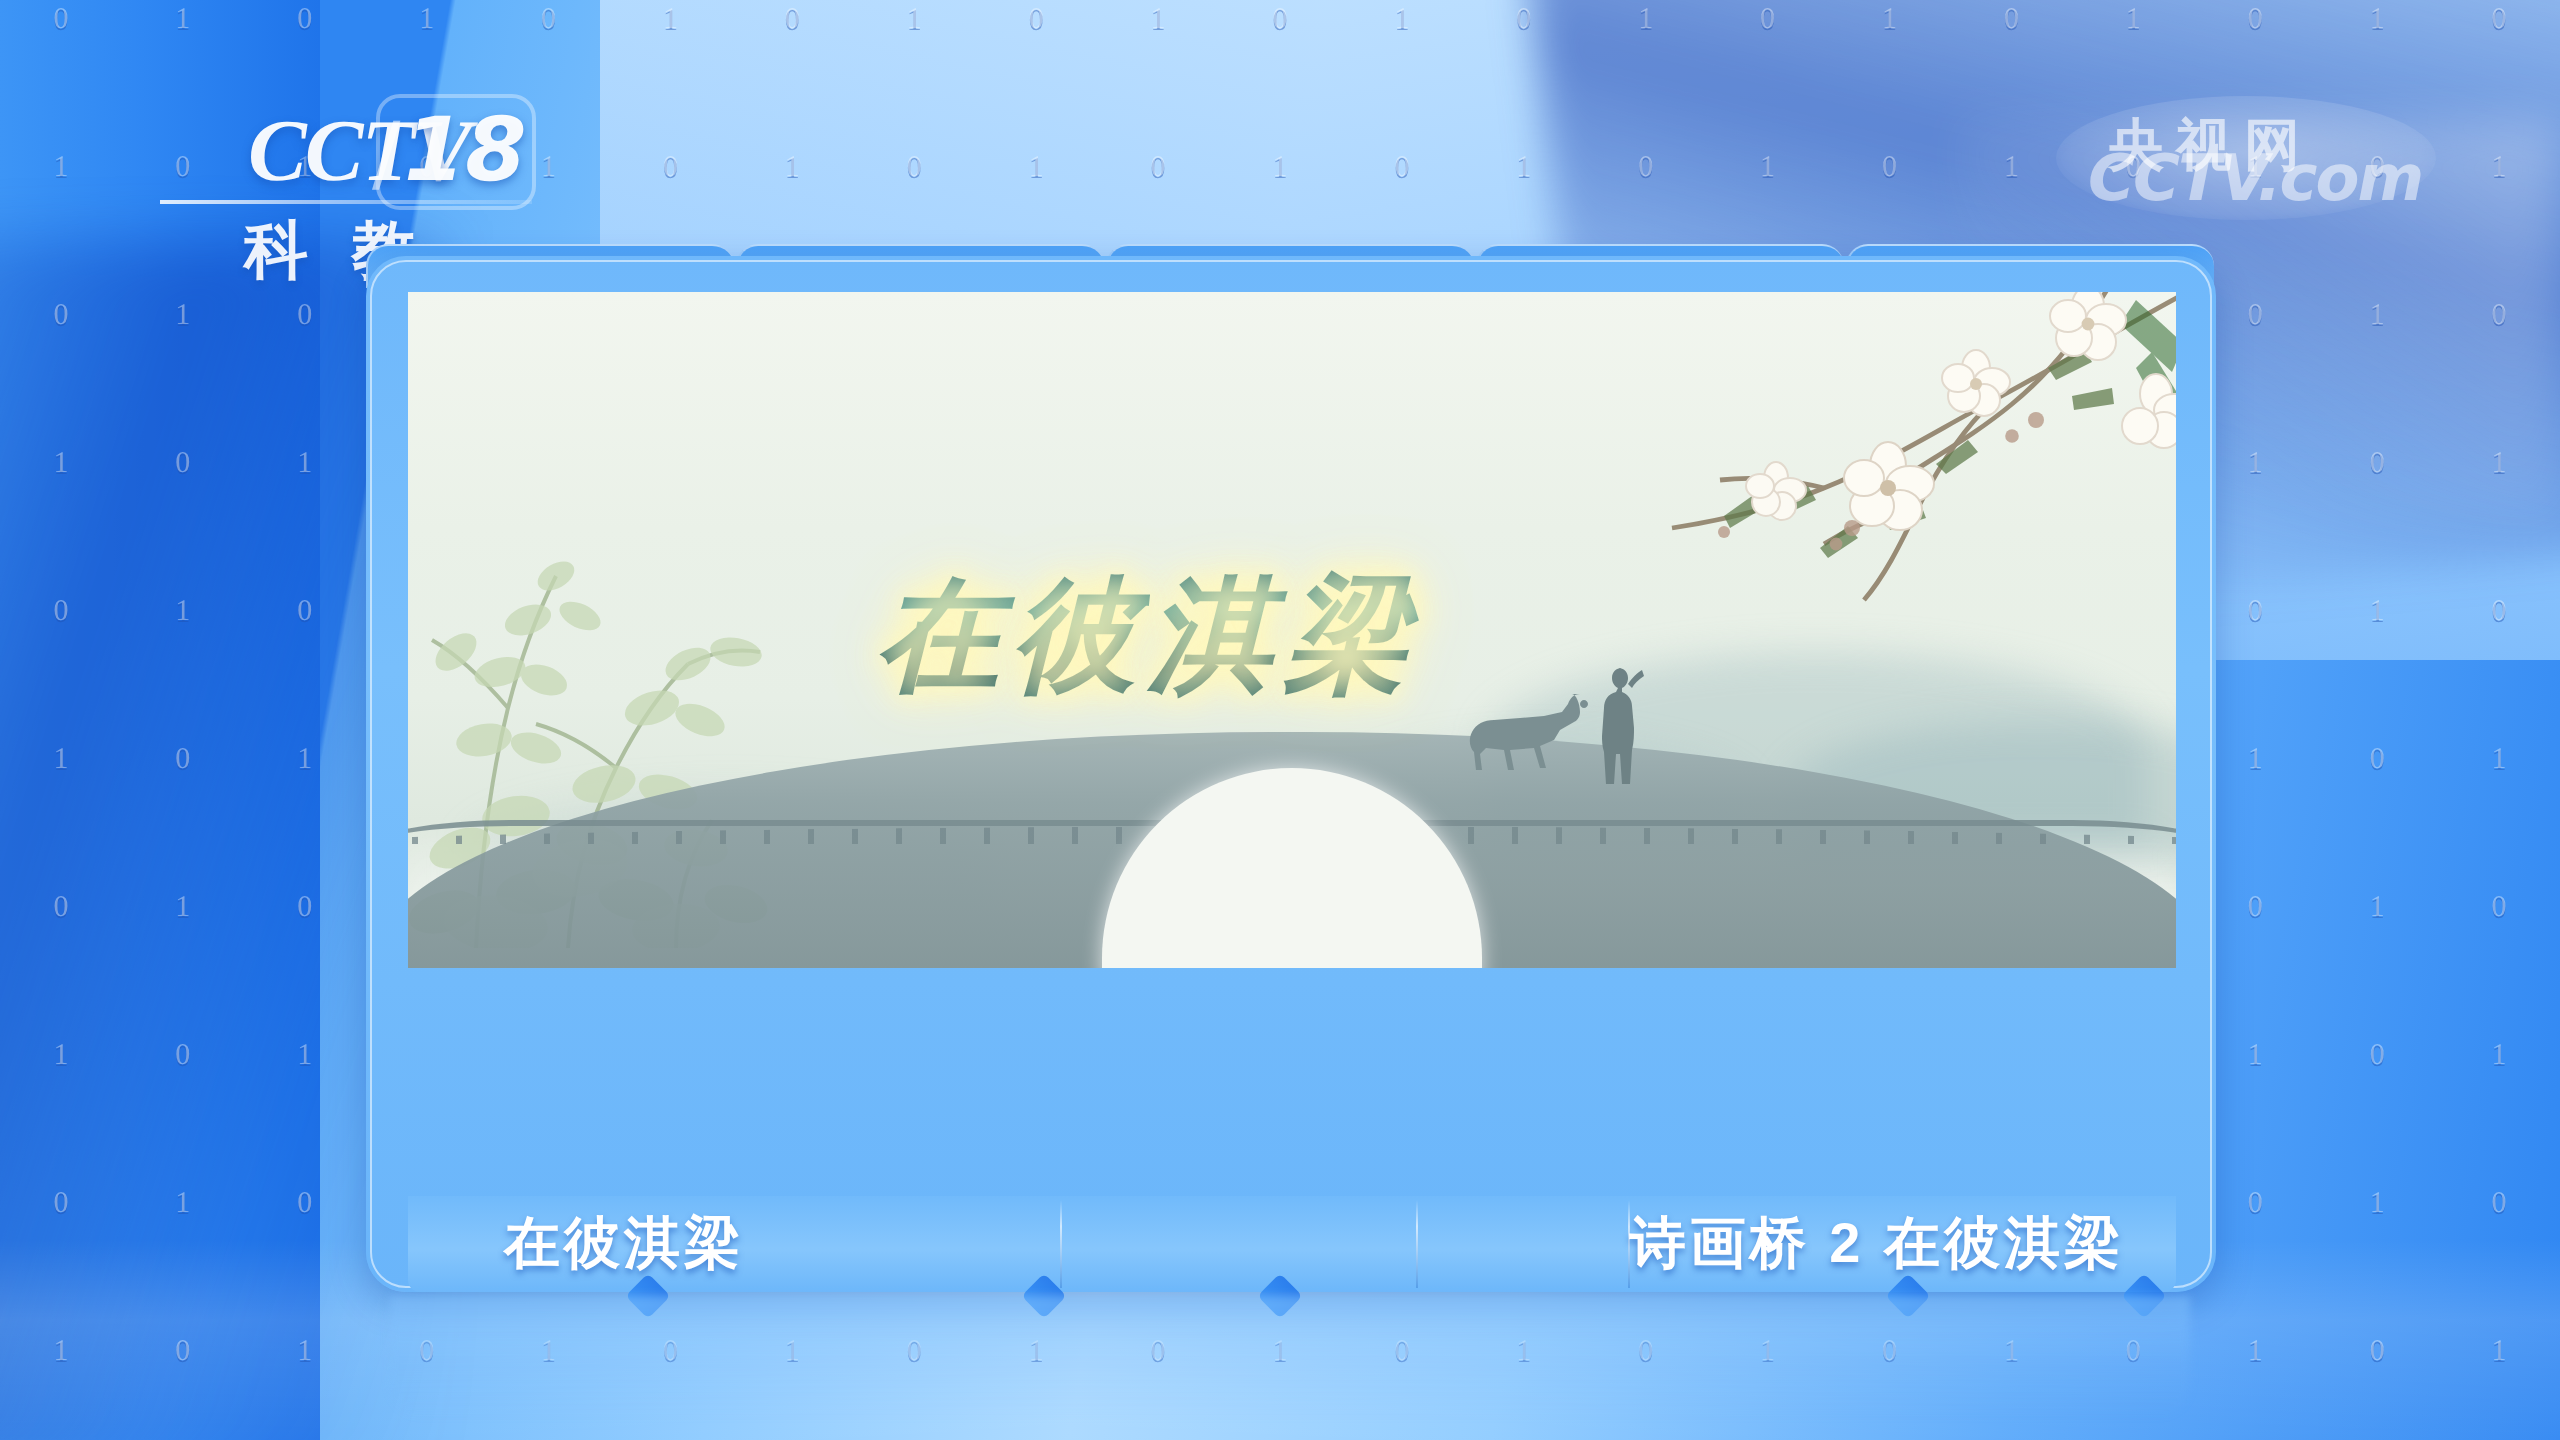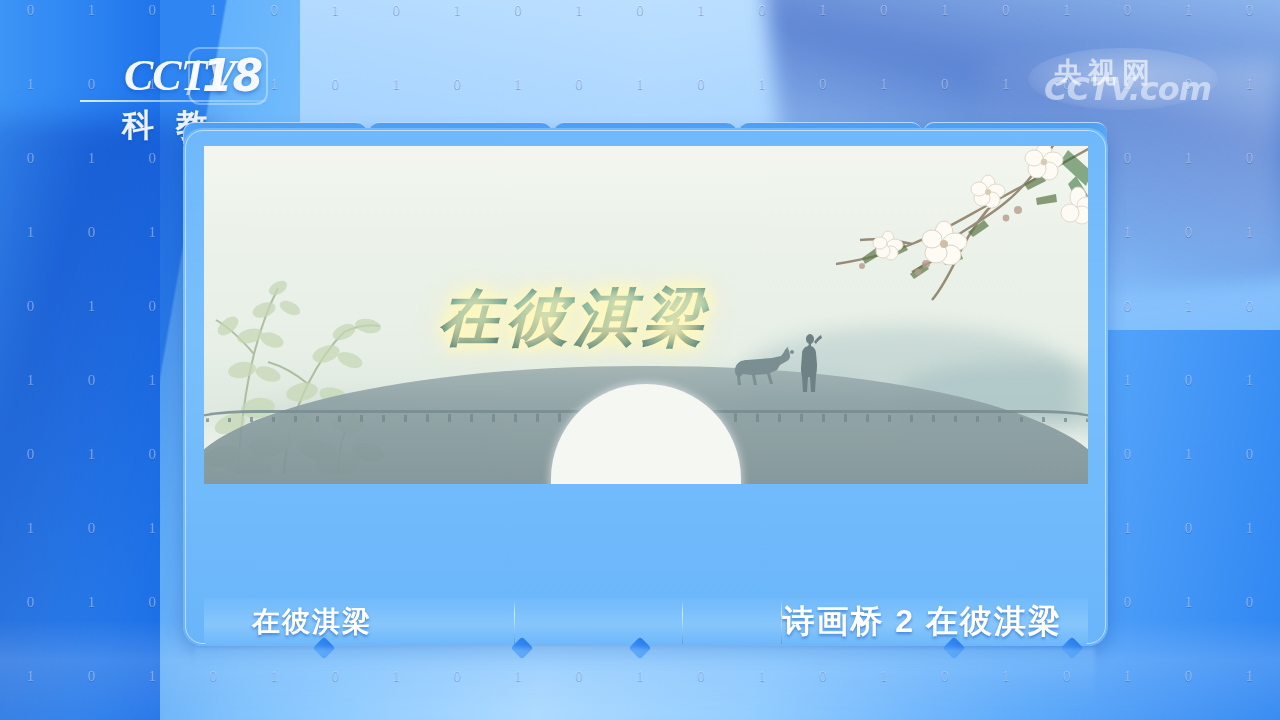--- a/index.html
+++ b/index.html
@@ -226,21 +226,21 @@
     font-size:28px;
     font-weight:700;
     letter-spacing:2px;
     text-shadow:0 2px 3px rgba(25,85,185,.55);
     white-space:nowrap;
   }
   .bb-left  { width:360px; padding-left:48px; }
   .bb-mid   { width:200px; }
   .bb-mid2  { width:118px; }
   .bb-right { flex:1; padding-right:26px; justify-content:flex-end; }
-  .bb-right .bb-label { font-size:32px;text-align:center; }
+  .bb-right .bb-label { font-size:28px;text-align:center; }
 
   
   .diamonds { position:absolute; left:21px; top:512px; width:884px; height:16px; }
   .diamond {
     position:absolute; top:0; width:16px; height:16px;
     background:linear-gradient(180deg,#1f74ea,#2f8cf5);
     transform:rotate(45deg);
     border-radius:3px;
     opacity:.85;
   }

